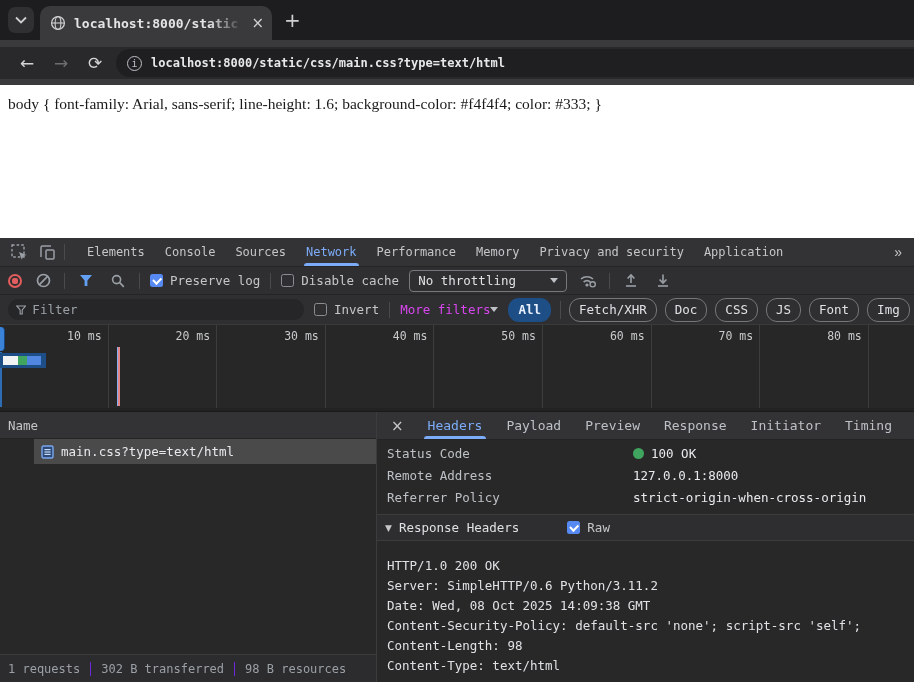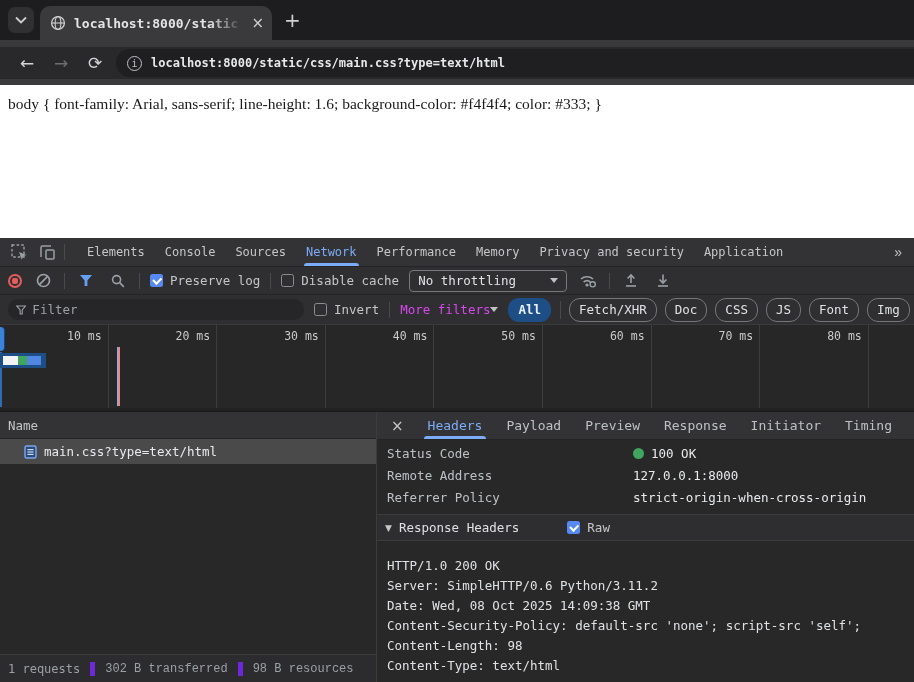--- a/index.html
+++ b/index.html
@@ -98,29 +98,29 @@
   .seg-green { left:18px; width:9px; background:var(--status-green,#3fa55f); }
   .seg-blue  { left:27px; width:14px; background:#5187e0; }
   .ev-line { position:absolute; top:22px; bottom:5px; width:1.5px; }
   .ev-dcl { left:116.5px; background:var(--dcl-blue,#86aef0); }
   .ev-load { left:118px; background:var(--load-pink,#e58789); }
 
   .dt-main { flex:1; display:flex; min-height:0; }
   .dt-left { width:377px; flex:none; border-right:1px solid #3c3c3c; display:flex; flex-direction:column; background:#282828; }
   .name-header { height:27px; background:#333336; border-bottom:1px solid #242424; display:flex;
                  align-items:center; padding-left:8px; color:#c5c6c8; flex:none; }
-  .req-row { height:25px; display:flex; align-items:center; gap:7px; padding-left:24px; color:#c5c6c8; cursor:pointer; }
+  .req-row { height:25px; display:flex; align-items:center; gap:7px; padding-left:7px; color:#c5c6c8; cursor:pointer;margin-left:34px; }
   .req-row.selected { background:var(--selected-row,#4a4a4a); color:#e8eaed; }
   .dt-fill { flex:1; }
   .statusbar { height:28px; background:#2c2c2e; border-top:1px solid #3c3c3c; display:flex;
                align-items:center; padding-left:8px; color:#9aa0a6; font-size:12px; flex:none;
                white-space:nowrap; overflow:hidden; }
   .sb-item { padding:0 10px; }
   .sb-item:first-of-type { padding-left:0; }
-  .statusbar span ~ span { border-left:5px solid #6d28d9;font-family:Liberation Mono, monospace; }
+  .statusbar span ~ span { border-left:1px solid #6d28d9; }
 
   .dt-right { flex:1; display:flex; flex-direction:column; min-width:0; background:#282828; overflow:hidden; }
   .dtabs { height:28px; background:#333336; border-bottom:1px solid #242424; display:flex;
            align-items:stretch; padding-left:10px; gap:2px; flex:none; }
   .dtab-close { border:none; background:none; color:#c5c6c8; font-size:15px; cursor:pointer;
                 padding:0 10px 0 4px; font-family:"DejaVu Sans", sans-serif; }
   .dtab { position:relative; display:flex; align-items:center; padding:0 12px; color:#bdc1c6;
           font-size:13px; cursor:pointer; white-space:nowrap; }
   .dtab.selected { color:var(--accent,#7cacf8); }
   .dtab.selected::after { content:""; position:absolute; left:8px; right:8px; bottom:0; height:3px;

